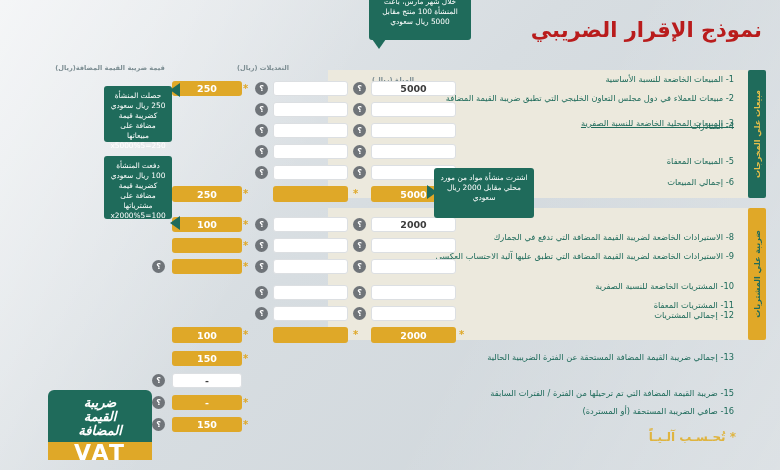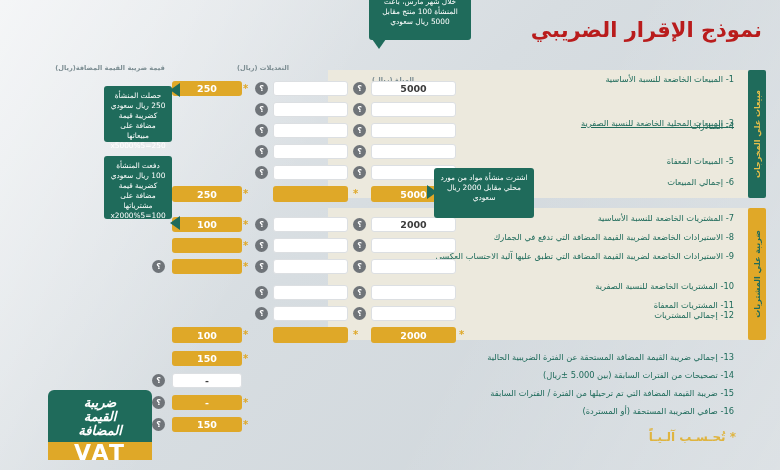--- a/index.html
+++ b/index.html
@@ -130,34 +130,33 @@
   </div>
   <div class="vtab purch">
     <span>ضريبة علي المشتريات</span>
   </div>
 
   <div class="colhead" style="right:322px;top:64px;width:130px;margin-top:12px;">المبلغ (ريال)</div>
   <div class="colhead" style="right:452px;top:64px;width:130px;">التعديلات (ريال)</div>
   <div class="colhead" style="right:590px;top:64px;width:160px;">قيمة ضريبة القيمة المضافة(ريال)</div>
 
   <div class="lbl" style="top:74px;">1- المبيعات الخاضعة للنسبة الأساسية</div>
+  <div class="lbl two" style="top:93px;">2- مبيعات للعملاء في دول مجلس التعاون الخليجي التي تطبق ضريبة القيمة المضافة</div>
   <div class="lbl" style="top:118px;text-decoration:underline;">3- المبيعات المحلية الخاضعة للنسبة الصفرية</div>
   <div class="lbl" style="top:121px;">4- الصادرات</div>
   <div class="lbl" style="top:156px;">5- المبيعات المعفاة</div>
   <div class="lbl" style="top:177px;">6- إجمالي المبيعات</div>
 
-  <div class="lbl" style="top:213px;">7- المشتريات الخاضعة للنسبة الأساسية</div>
   <div class="lbl" style="top:232px;">8- الاستيرادات الخاضعة لضريبة القيمة المضافة التي تدفع في الجمارك</div>
   <div class="lbl two" style="top:251px;">9- الاستيرادات الخاضعة لضريبة القيمة المضافة التي تطبق عليها آلية الاحتساب العكسي</div>
   <div class="lbl" style="top:281px;">10- المشتريات الخاضعة للنسبة الصفرية</div>
   <div class="lbl" style="top:300px;">11- المشتريات المعفاة</div>
   <div class="lbl" style="top:310px;">12- إجمالي المشتريات</div>
 
   <div class="lbl" style="top:352px;">13- إجمالي ضريبة القيمة المضافة المستحقة عن الفترة الضريبية  الحالية</div>
-  <div class="lbl" style="top:370px;">14- تصحيحات من الفترات السابقة (بين 5.000 ±ريال)</div>
   <div class="lbl" style="top:388px;">15- ضريبة القيمة المضافة التي تم ترحيلها من الفترة / الفترات السابقة</div>
   <div class="lbl" style="top:406px;">16- صافي الضريبة المستحقة (أو المستردة)</div>
 
   <div class="autonote">* تُحـسـب آلـيـاً</div>
 
   <div class="coin" style="left:353px;top:82px;">؟</div>
   <div class="cell white" style="left:371px;top:81px;width:85px;">5000</div>
   <div class="coin" style="left:255px;top:82px;">؟</div>
   <div class="cell white" style="left:273px;top:81px;width:75px;"></div>
   <div class="ast" style="left:243px;top:84px;">*</div>

